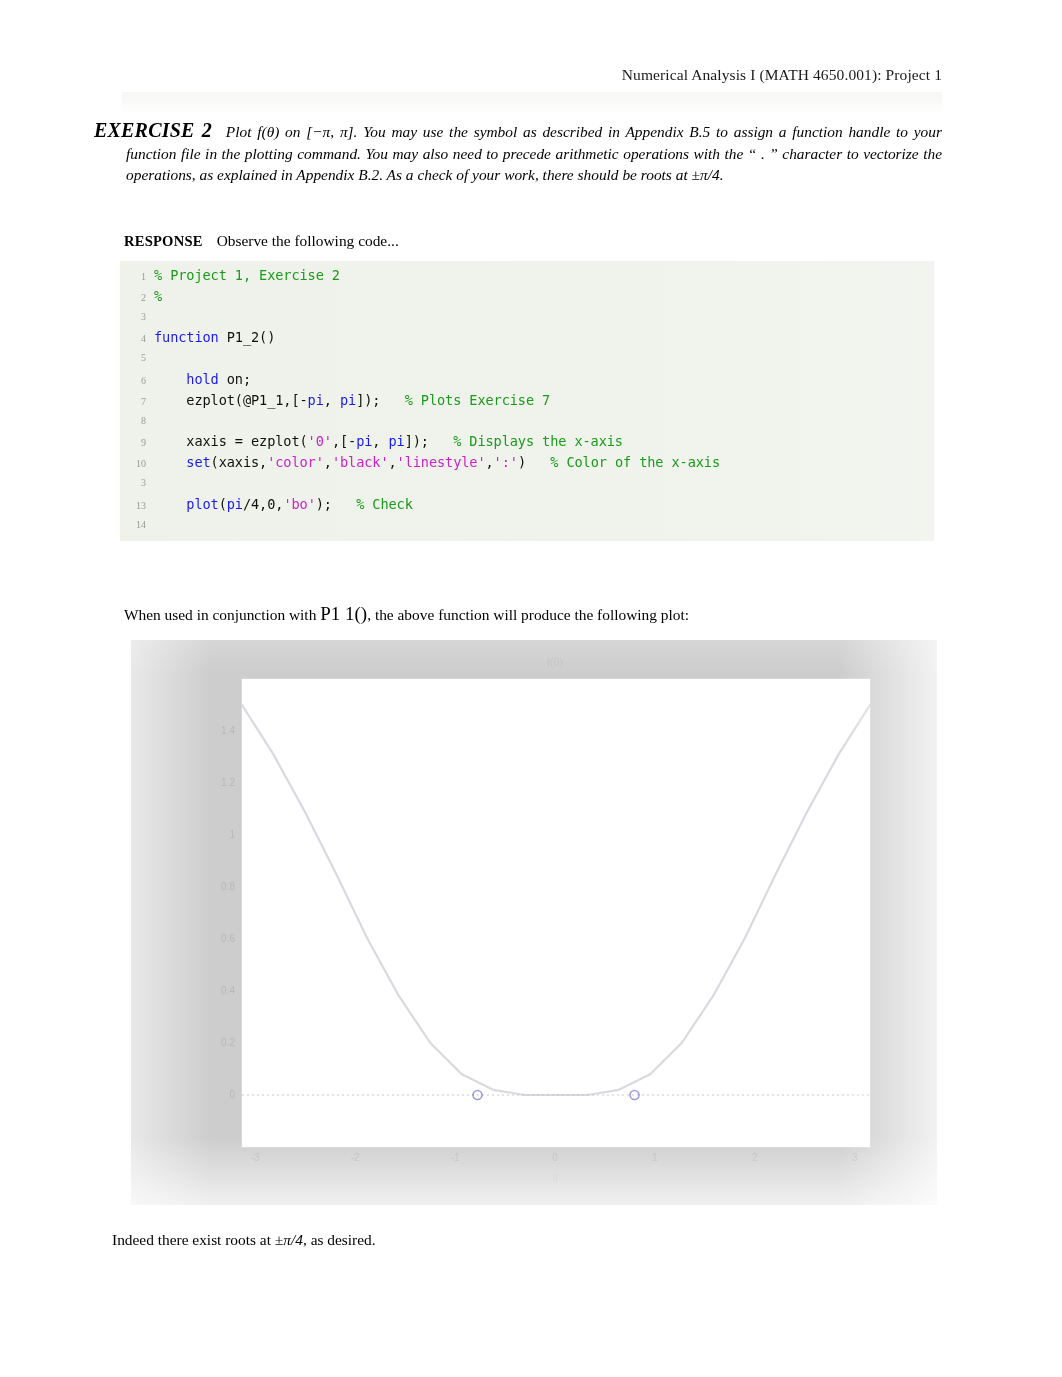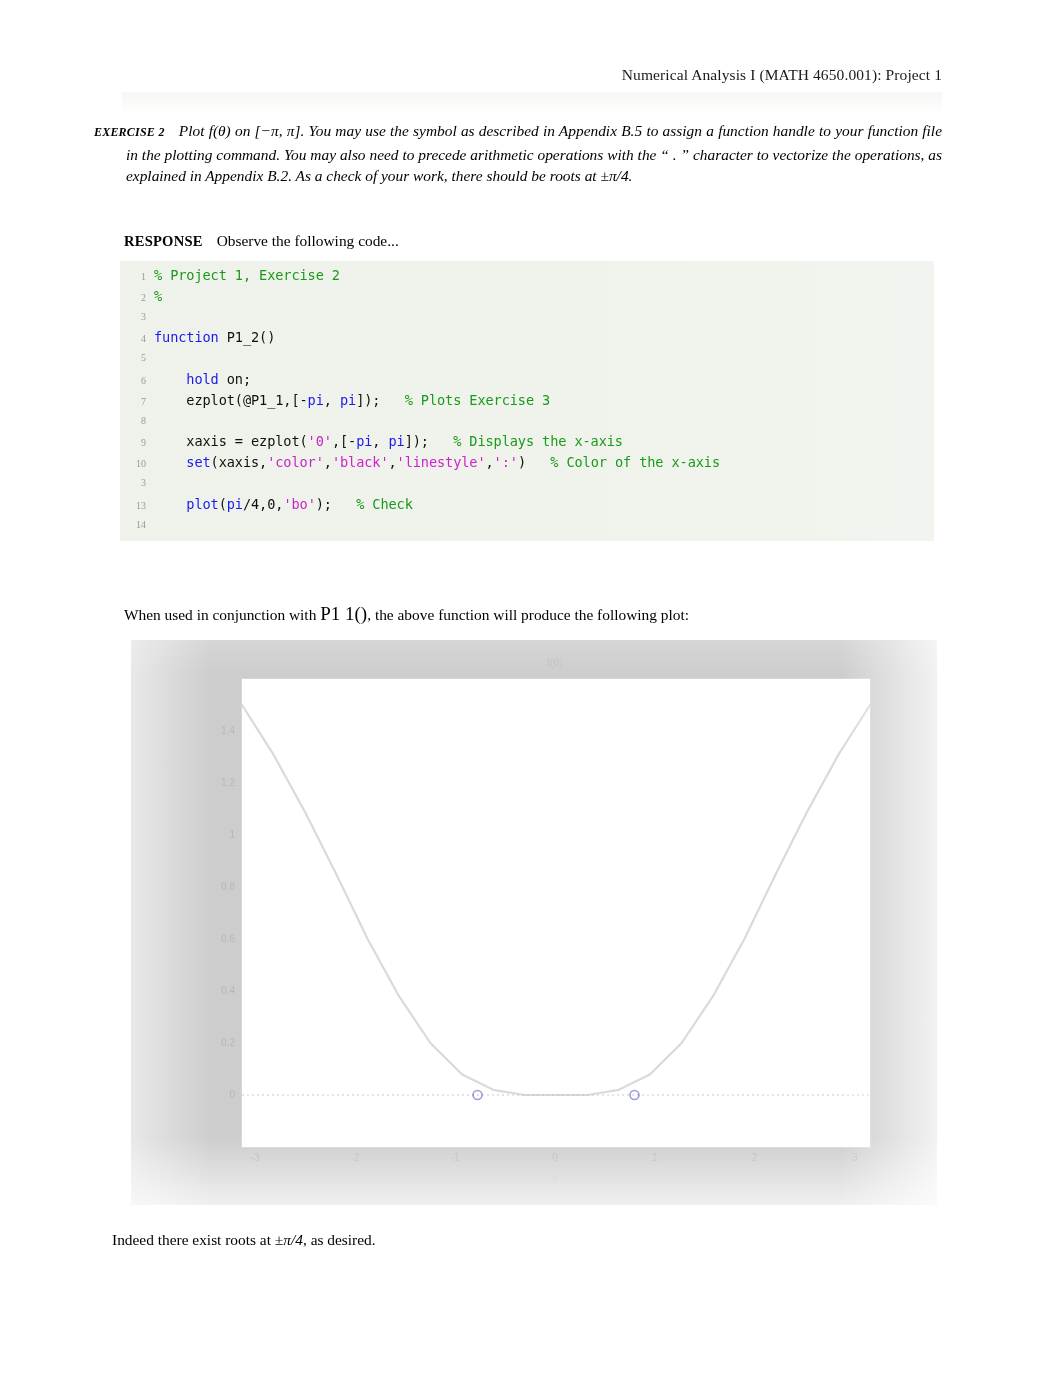--- a/index.html
+++ b/index.html
@@ -41,21 +41,21 @@
   
   .exercise {
     position: absolute;
     top: 120px;
     left: 94px;
     width: 848px;
   }
   .ex-label {
     font-family: "Liberation Serif", serif;
     font-weight: bold;
-    font-size: 12px;
+    font-size: 20px;
     letter-spacing: 0.2px;
   }
   .ex-body {
     font-family: "Liberation Serif", serif;
     font-style: italic;
     font-size: 15.4px;
     line-height: 21.6px;
     text-align: justify;
     text-justify: inter-word;
   }
@@ -266,21 +266,21 @@
 
 <div class="code-block">
   <div class="code-rail"></div>
   <div id="code-lines">
       <div class="code-line"><span class="ln">1</span><span class="code-text"><span class="tok-cmt">% Project 1, Exercise 2</span></span></div>
       <div class="code-line"><span class="ln">2</span><span class="code-text"><span class="tok-cmt">%</span></span></div>
       <div class="code-line"><span class="ln">3</span><span class="code-text"><span class="tok-pln"></span></span></div>
       <div class="code-line"><span class="ln">4</span><span class="code-text"><span class="tok-kw">function</span><span class="tok-pln"> P1_2()</span></span></div>
       <div class="code-line"><span class="ln">5</span><span class="code-text"><span class="tok-pln"></span></span></div>
       <div class="code-line"><span class="ln">6</span><span class="code-text"><span class="tok-pln">    </span><span class="tok-kw">hold</span><span class="tok-pln"> on;</span></span></div>
-      <div class="code-line"><span class="ln">7</span><span class="code-text"><span class="tok-pln">    ezplot(@P1_1,[-</span><span class="tok-kw">pi</span><span class="tok-pln">, </span><span class="tok-kw">pi</span><span class="tok-pln">]);   </span><span class="tok-cmt">% Plots Exercise 3</span></span></div>
+      <div class="code-line"><span class="ln">7</span><span class="code-text"><span class="tok-pln">    ezplot(@P1_1,[-</span><span class="tok-kw">pi</span><span class="tok-pln">, </span><span class="tok-kw">pi</span><span class="tok-pln">]);   </span><span class="tok-cmt">% Plots Exercise 7</span></span></div>
       <div class="code-line"><span class="ln">8</span><span class="code-text"><span class="tok-pln"></span></span></div>
       <div class="code-line"><span class="ln">9</span><span class="code-text"><span class="tok-pln">    xaxis = ezplot(</span><span class="tok-str">'0'</span><span class="tok-pln">,[-</span><span class="tok-kw">pi</span><span class="tok-pln">, </span><span class="tok-kw">pi</span><span class="tok-pln">]);   </span><span class="tok-cmt">% Displays the x-axis</span></span></div>
       <div class="code-line"><span class="ln">10</span><span class="code-text"><span class="tok-pln">    </span><span class="tok-kw">set</span><span class="tok-pln">(xaxis,</span><span class="tok-str">'color'</span><span class="tok-pln">,</span><span class="tok-str">'black'</span><span class="tok-pln">,</span><span class="tok-str">'linestyle'</span><span class="tok-pln">,</span><span class="tok-str">':'</span><span class="tok-pln">)   </span><span class="tok-cmt">% Color of the x-axis</span></span></div>
       <div class="code-line"><span class="ln">3</span><span class="code-text"><span class="tok-pln"></span></span></div>
       <div class="code-line"><span class="ln">13</span><span class="code-text"><span class="tok-pln">    </span><span class="tok-kw">plot</span><span class="tok-pln">(</span><span class="tok-kw">pi</span><span class="tok-pln">/4,0,</span><span class="tok-str">'bo'</span><span class="tok-pln">);   </span><span class="tok-cmt">% Check</span></span></div>
       <div class="code-line"><span class="ln">14</span><span class="code-text"><span class="tok-pln"></span></span></div>
     </div>
 </div>
 
 <div class="mid-para">

